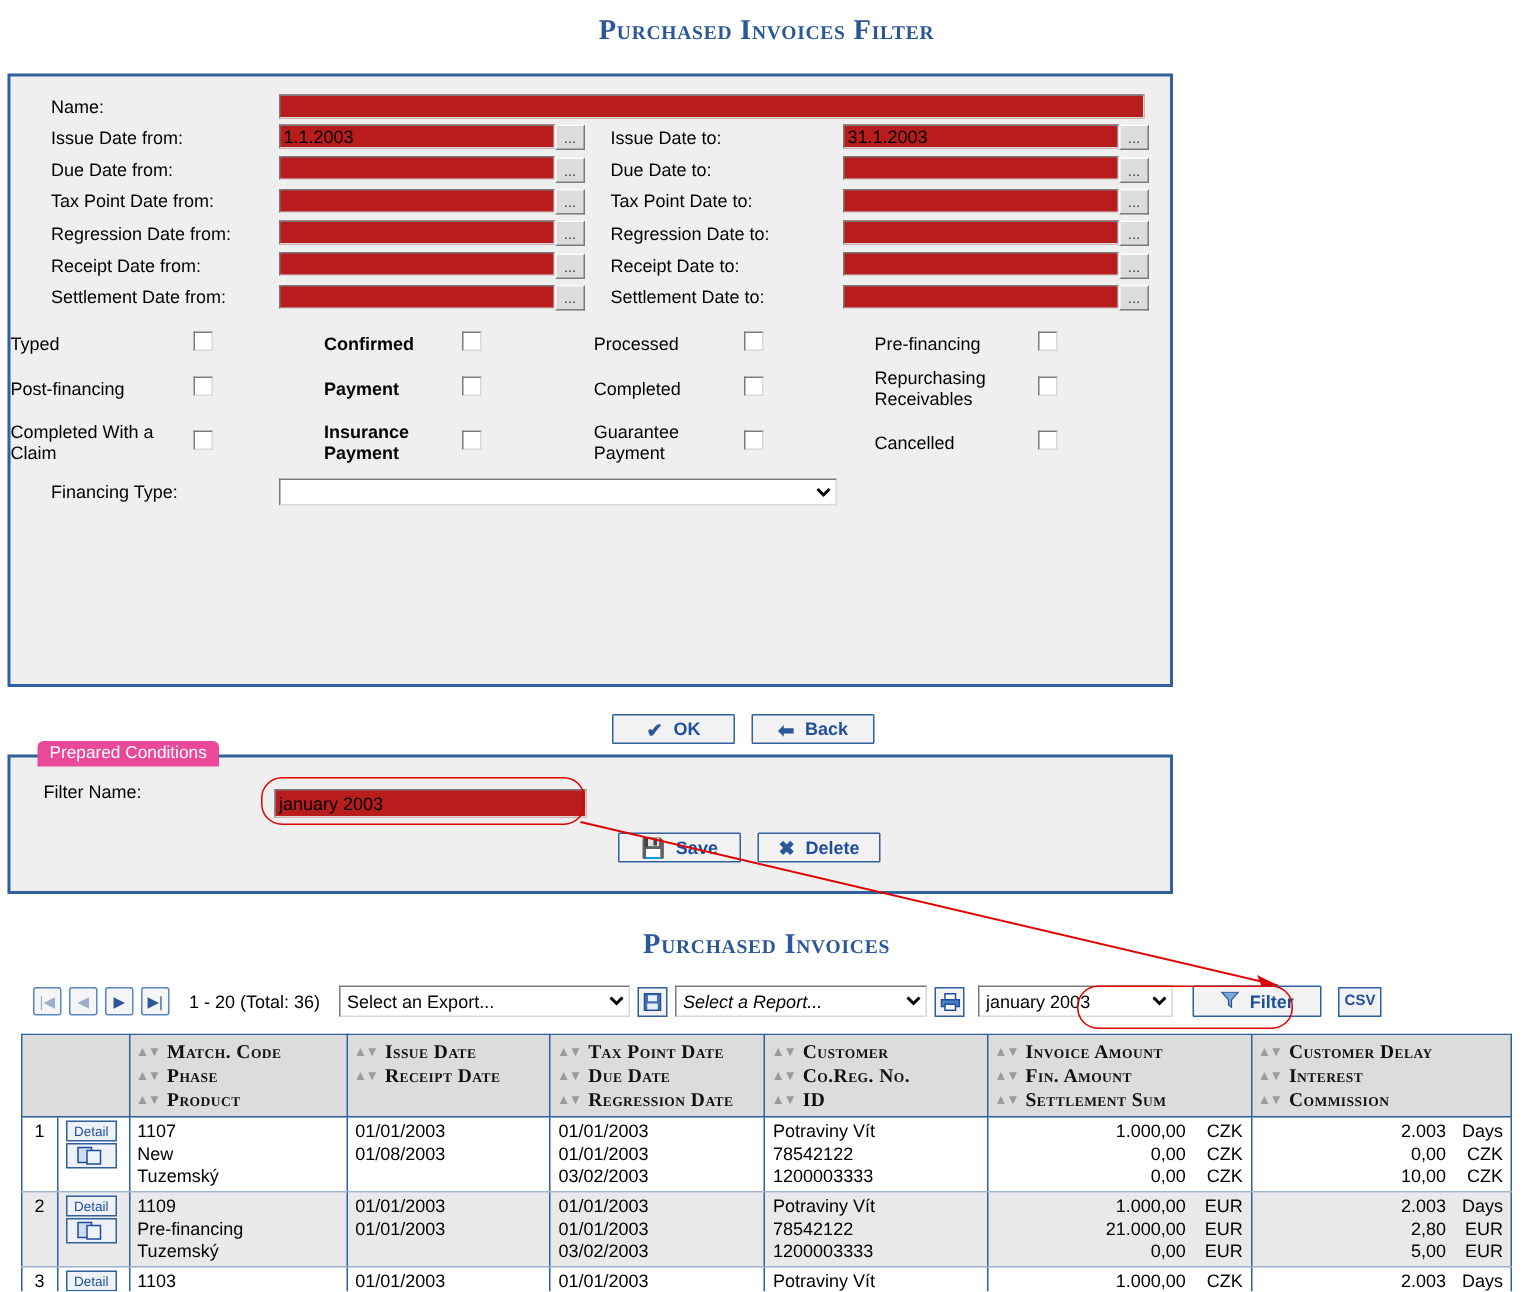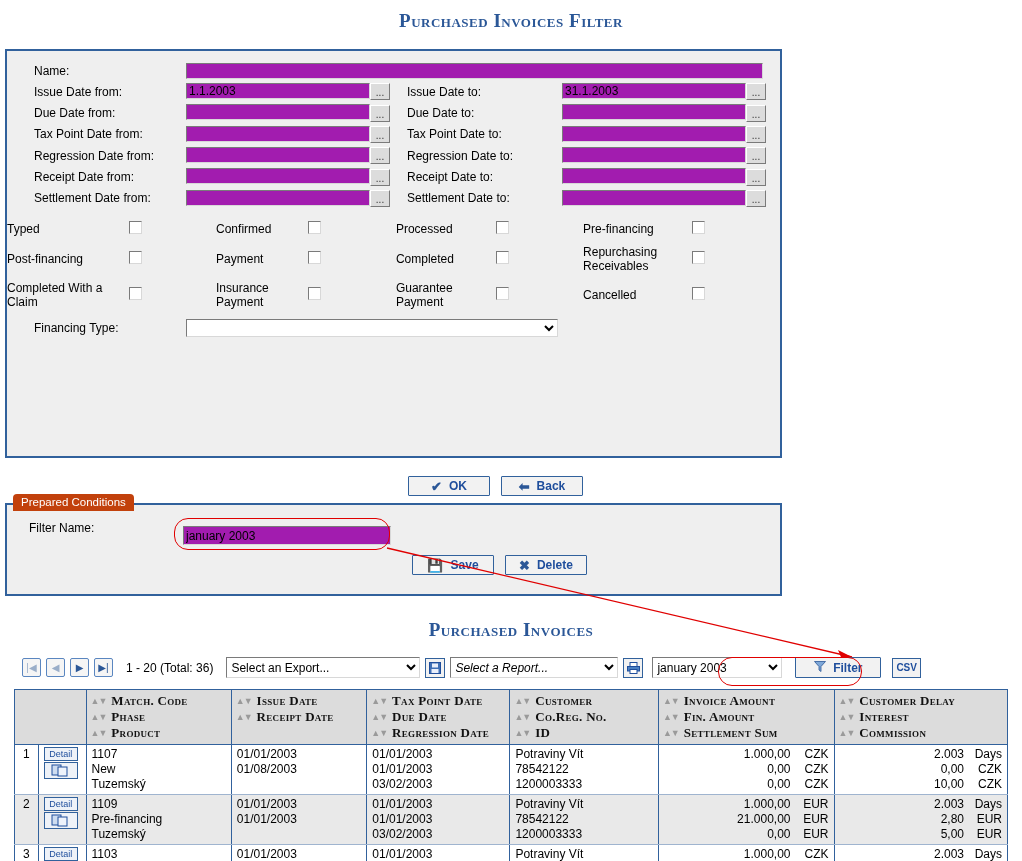--- a/index.html
+++ b/index.html
@@ -37,21 +37,21 @@
   td.lbl-l { width: 152px; padding-left: 27px; }
   td.fld-l { width: 216px; }
   td.lbl-r { width: 155px; padding-left: 5px; }
   td.fld-r { }
 
   input.txt {
     border-top: 1px solid #7a7a7a;
     border-left: 1px solid #7a7a7a;
     border-right: 1px solid #d8d8d8;
     border-bottom: 1px solid #d8d8d8;
-    background: #a21caf;
+    background: #b91c1c;
     height: 16px;
     font-family: "Liberation Sans", sans-serif;
     font-size: 12px;
     padding: 0 2px;
     box-sizing: border-box;
     outline: none;
   }
   .w-short { width: 208px; }
   .w-date  { width: 184px; }
   .w-long  { width: 577px; }
@@ -84,21 +84,21 @@
     box-sizing: border-box;
   }
   .sel-product { width: 208px; }
   .sel-fin { width: 372px; height: 19px; }
 
   
   .chk-table { border-collapse: collapse; width: 100%; margin-top: 8px; }
   .chk-table td { font-size: 12px; vertical-align: middle; padding: 4px 0; }
   .chk-lbl1 { width: 100px; padding-left: 27px; }
   .chk-box  { width: 72px; }
-  .chk-lbl2 { width: 76px; }
+  .chk-lbl2 { width: 76px; font-weight: bold; }
   .chk-lbl3 { width: 82px; }
   .chk-lbl4 { width: 90px; }
   input.cb {
     width: 13px; height: 13px; margin: 0;
     -webkit-appearance: none; appearance: none;
     background: #ffffff;
     border-top: 1px solid #7a7a7a;
     border-left: 1px solid #7a7a7a;
     border-right: 1px solid #d8d8d8;
     border-bottom: 1px solid #d8d8d8;
@@ -124,22 +124,22 @@
     font-family: "Liberation Sans", sans-serif;
     cursor: pointer;
     box-sizing: border-box;
     border-radius: 1px;
   }
   .btn .gl { color: #2b5797; font-size: 13px; line-height: 1; }
 
   
   .legend-tab {
     position: absolute;
-    left: 6px; top: -11px;
-    background: #c2410c;
+    left: 18px; top: -11px;
+    background: #ec4899;
     color: #ffffff;
     font-size: 11.5px;
     padding: 2px 8px 3px 8px;
     border-radius: 4px 4px 0 0;
     white-space: nowrap;
   }
 
   
   .red-ring {
     position: absolute;

